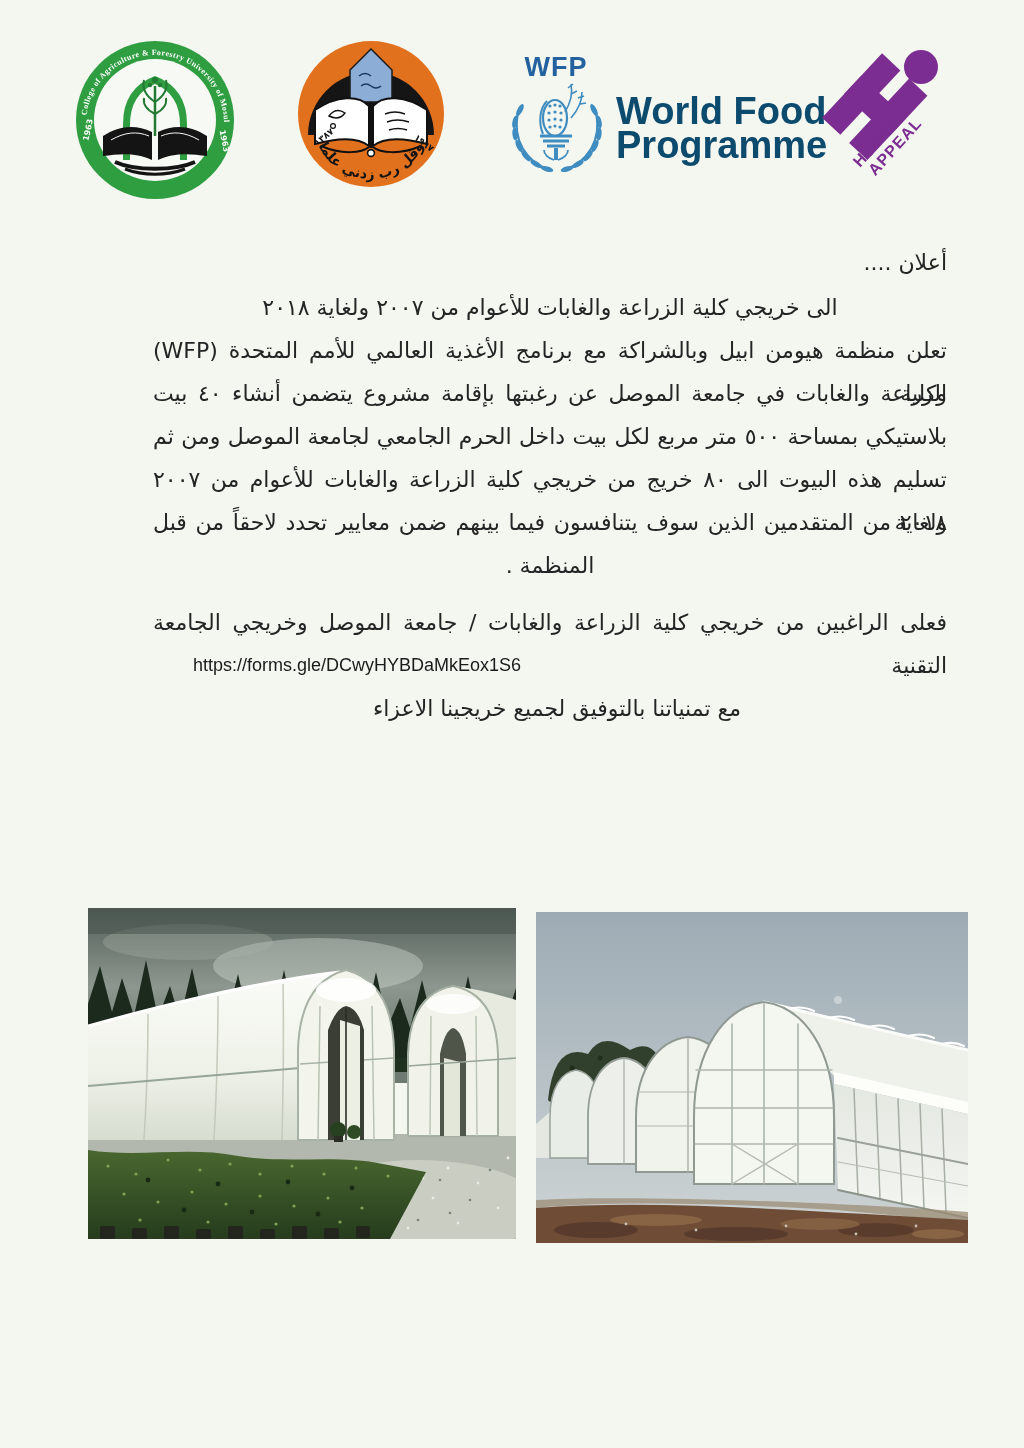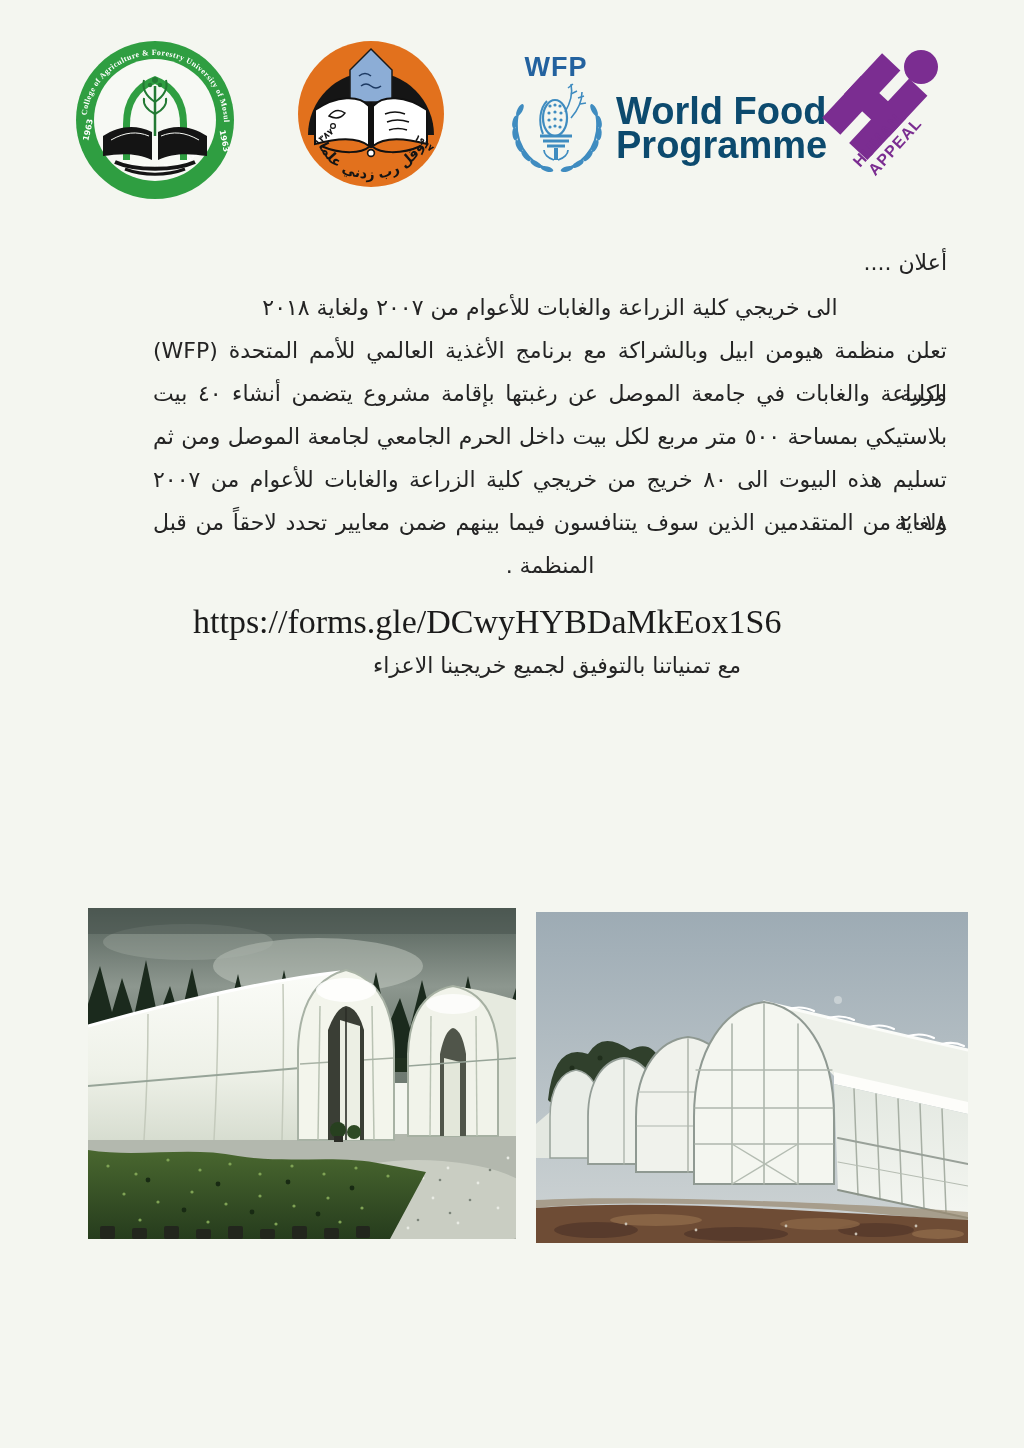--- a/index.html
+++ b/index.html
@@ -31,21 +31,21 @@
   .announce{
     position:absolute;left:113px;top:240px;width:794px;
     direction:rtl;color:#242424;font-size:22px;margin-left:40px;
   }
   .a-line{height:43px;line-height:43px;text-align:center;white-space:nowrap;}
   .a-head{height:46px;line-height:46px;text-align:right;}
   .a-just{height:43px;line-height:43px;text-align:justify;text-align-last:justify;white-space:normal;}
   .a-gap{height:14px;}
   .a-link{
     direction:ltr;text-align:left;height:42px;line-height:42px;
-    font-family:Liberation Serif, serif;font-size:34px;color:#1b1b1b;
+    font-family:Liberation Sans, sans-serif;font-size:18px;color:#1b1b1b;
     padding-left:40px;white-space:nowrap;
   }
   .a-close{height:46px;line-height:46px;text-align:center;padding-left:14px;}
   
   .photo{position:absolute;display:block;}
   .photo-left{left:88px;top:908px;width:428px;height:331px;}
   .photo-right{left:536px;top:912px;width:432px;height:331px;}
   svg{display:block;}
 </style>
 </head>
@@ -199,20 +199,21 @@
   <div class="announce">
     <div class="a-head">أعلان ....</div>
     <div class="a-line">الى خريجي كلية الزراعة والغابات للأعوام من ٢٠٠٧ ولغاية ٢٠١٨</div>
     <div class="a-just">تعلن منظمة هيومن ابيل وبالشراكة مع برنامج الأغذية العالمي للأمم المتحدة (WFP) وكلية</div>
     <div class="a-just">الزراعة والغابات في جامعة الموصل عن رغبتها بإقامة مشروع يتضمن أنشاء ٤٠ بيت</div>
     <div class="a-just">بلاستيكي بمساحة ٥٠٠ متر مربع لكل بيت داخل الحرم الجامعي لجامعة الموصل ومن ثم</div>
     <div class="a-just">تسليم هذه البيوت الى ٨٠ خريج من خريجي كلية الزراعة والغابات للأعوام من ٢٠٠٧ ولغاية</div>
     <div class="a-just">٢٠١٨ من المتقدمين الذين سوف يتنافسون فيما بينهم ضمن معايير تحدد لاحقاً من قبل</div>
     <div class="a-line">المنظمة .</div>
     <div class="a-gap"></div>
+    <div class="a-just">فعلى الراغبين من خريجي كلية الزراعة والغابات / جامعة الموصل وخريجي الجامعة التقنية</div>
     <div class="a-link">https://forms.gle/DCwyHYBDaMkEox1S6</div>
     <div class="a-close">مع تمنياتنا بالتوفيق لجميع خريجينا الاعزاء</div>
   </div>
 
   <svg class="photo photo-left" viewBox="0 0 428 331" preserveAspectRatio="none">
     <defs>
       <linearGradient id="skyL" x1="0" y1="0" x2="0" y2="1">
         <stop offset="0%" stop-color="#525f58"></stop>
         <stop offset="45%" stop-color="#8d978f"></stop>
         <stop offset="100%" stop-color="#75807700"></stop>

